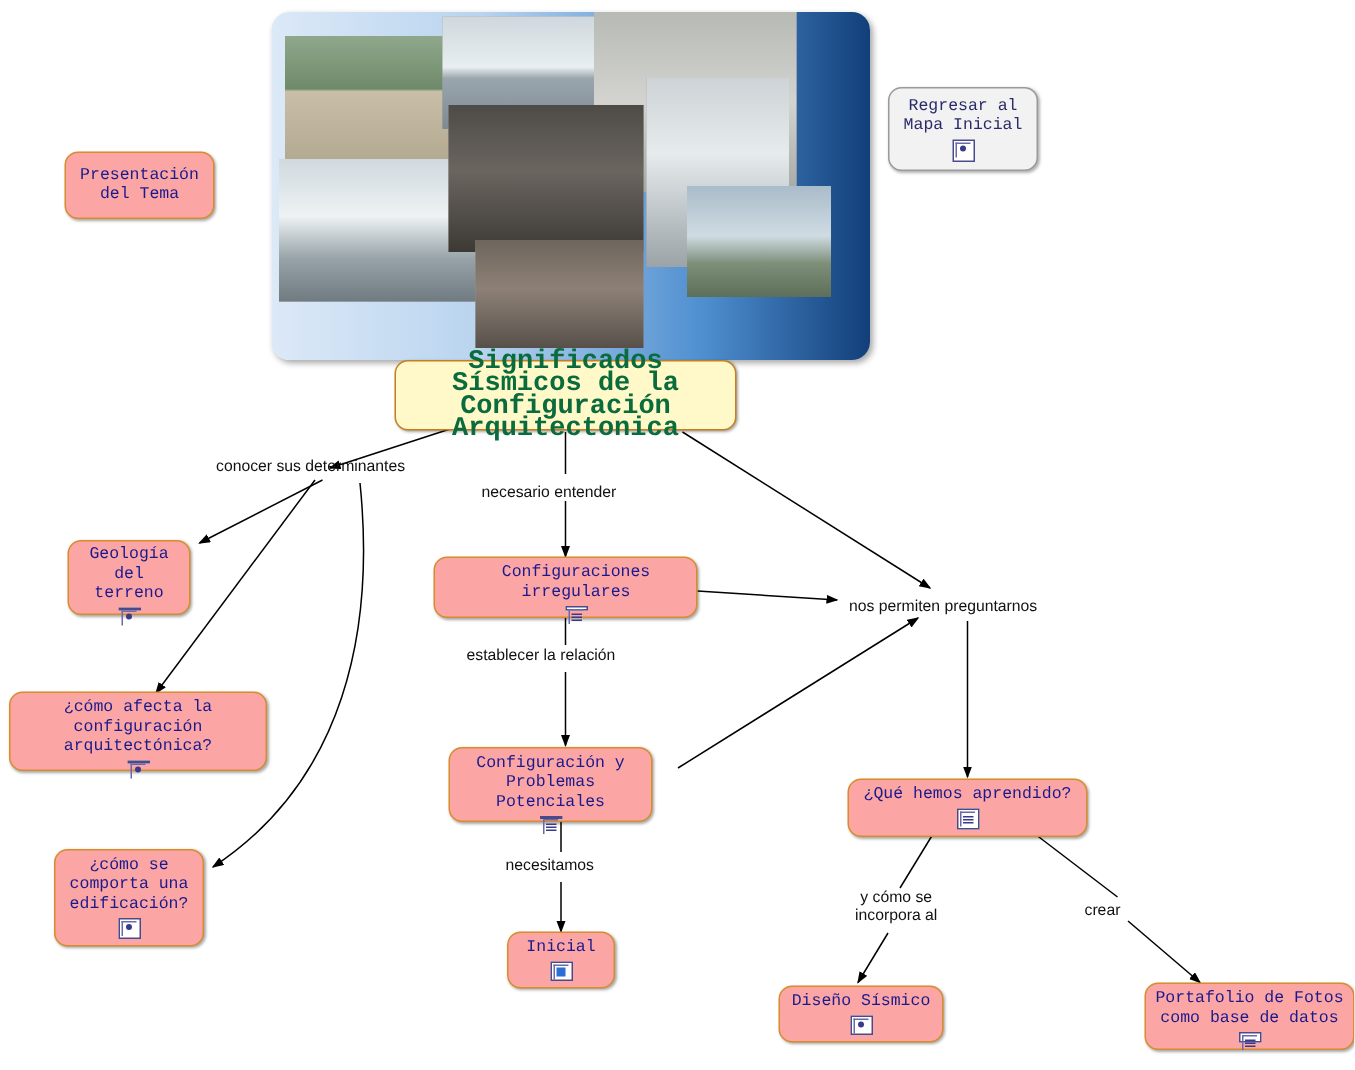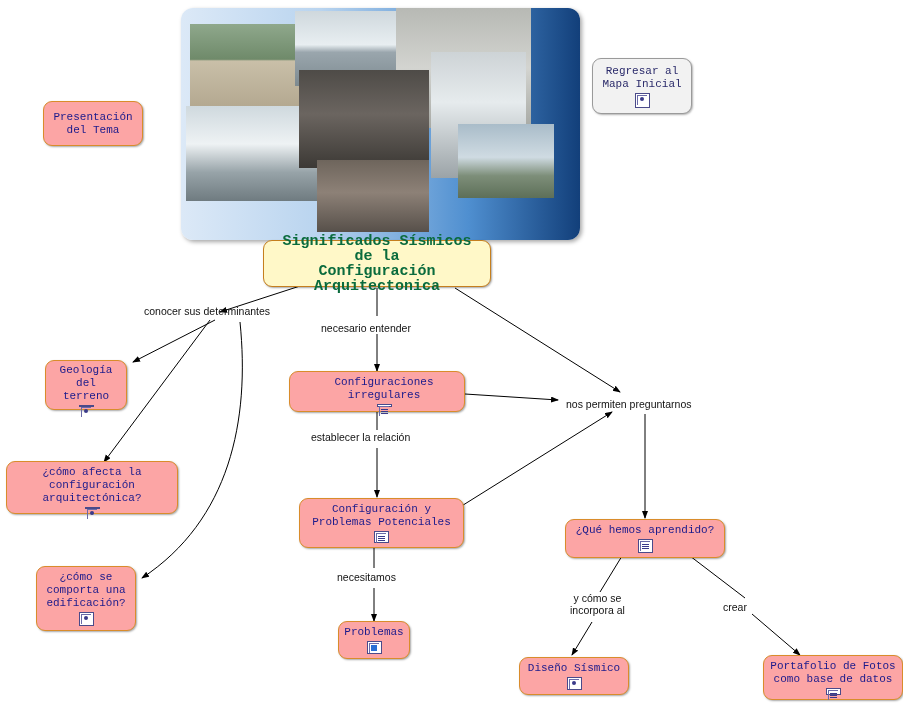--- a/index.html
+++ b/index.html
@@ -42,21 +42,21 @@
   }
   .node .label {
     white-space: pre-line;
     font-family: Liberation Mono, monospace;
   }
   .node.main {
     border: 1px solid #c57f1f;
     background: #fff8c8;
     color: #0a6b3d;
     font-weight: bold;
-    font-size: 15px;
+    font-size: 18px;
     line-height: 15px;
   }
   .node.grey {
     border: 1px solid #9a9a9a;
     background: #f2f2f2;
     color: #2a2a6a;
     box-shadow: 1px 1px 2px rgba(0,0,0,0.3);
   }
   
   .res-icon {
@@ -240,28 +240,28 @@
 comporta una
 edificación?</span>
     <span class="res-icon person"></span>
   </div>
 
   <div class="node" style="left:289px; top:371px; width:176px; height:41px;padding-left:20px;">
     <span class="label">Configuraciones irregulares</span>
     <span class="res-icon doc"></span>
   </div>
 
-  <div class="node" style="left:299px; top:498px; width:165px; height:50px;">
+  <div class="node" style="left:299px; top:498px; width:136px; height:50px;justify-content:space-between;">
     <span class="label">Configuración y
 Problemas Potenciales</span>
     <span class="res-icon doc"></span>
   </div>
 
   <div class="node" style="left:338px; top:621px; width:72px; height:38px;">
-    <span class="label">Problemas</span>
+    <span class="label">Inicial</span>
     <span class="res-icon app"></span>
   </div>
 
   <div class="node" style="left:565px; top:519px; width:160px; height:39px;">
     <span class="label">¿Qué hemos aprendido?</span>
     <span class="res-icon doc"></span>
   </div>
 
   <div class="node" style="left:519px; top:657px; width:110px; height:38px;">
     <span class="label">Diseño Sísmico</span>

